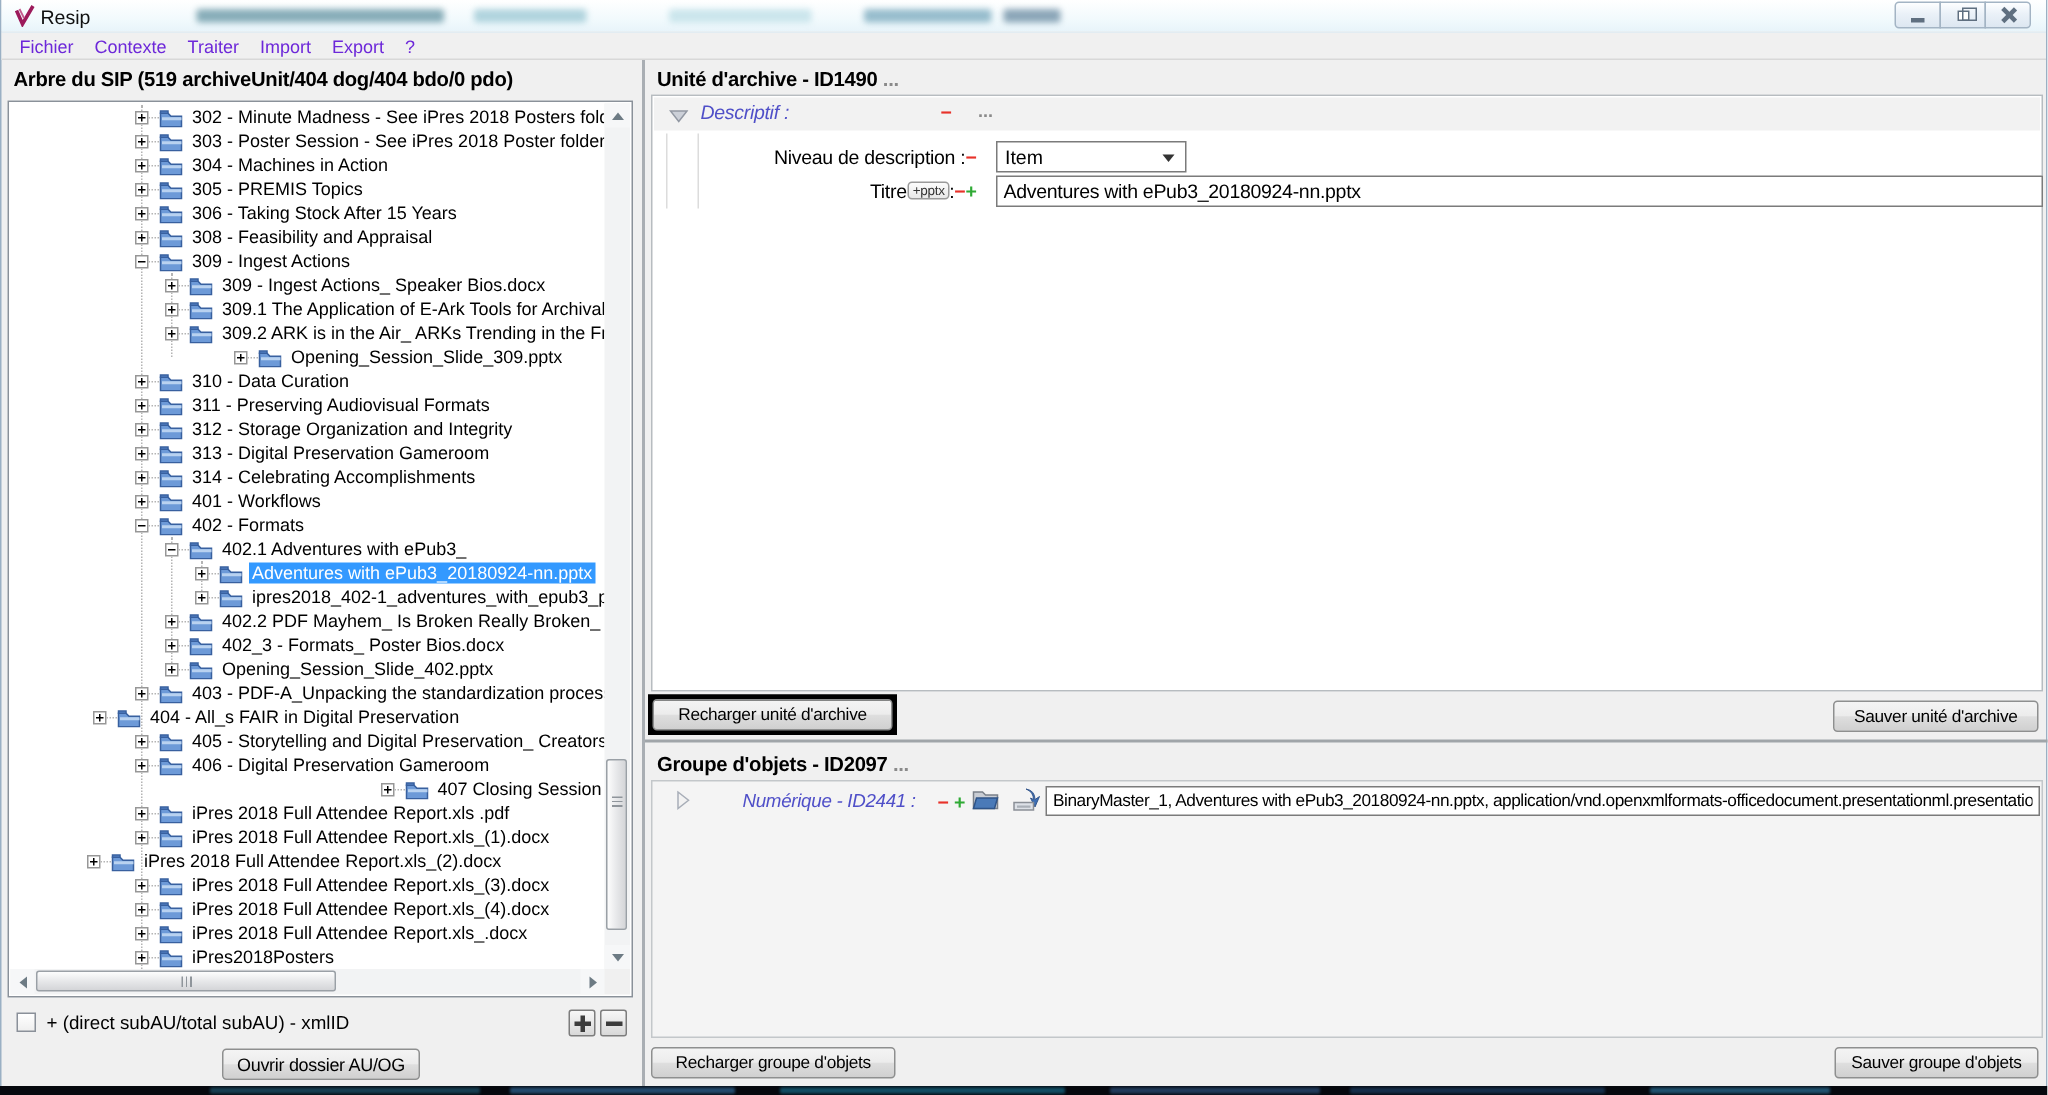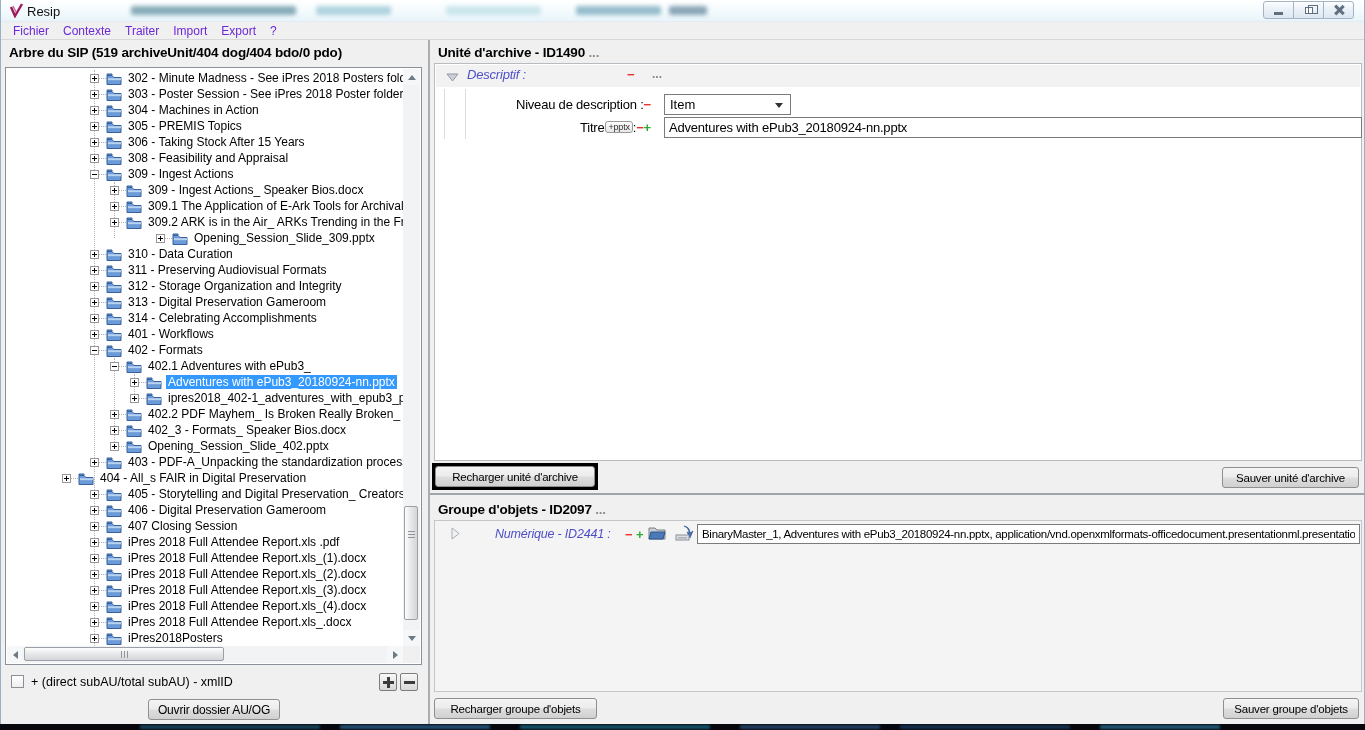--- a/index.html
+++ b/index.html
@@ -377,21 +377,21 @@
           <span class="tree-label">402.2 PDF Mayhem_ Is Broken Really Broken_</span>
         </div>
         <div class="tree-row" style="padding-left: 104px;">
           <span class="exp plus"></span>
           <span class="stub"></span>
           <svg class="tree-folder" width="16" height="13">
             <path d="M1 3.5 h5 l2 2 h7 v7 h-14 z" fill="#6d9ad8" stroke="#38609f"></path>
             <path d="M2 6.2 h13 v2 h-13 z" fill="#b9d2f0"></path>
             <path d="M1 2 h5 v1.5 h-5 z" fill="#5b88cc" stroke="#38609f"></path>
           </svg>
-          <span class="tree-label">402_3 - Formats_ Speaker Bios.docx</span>
+          <span class="tree-label">402_3 - Formats_ Poster Bios.docx</span>
         </div>
         <div class="tree-row" style="padding-left: 104px;">
           <span class="exp plus"></span>
           <span class="stub"></span>
           <svg class="tree-folder" width="16" height="13">
             <path d="M1 3.5 h5 l2 2 h7 v7 h-14 z" fill="#6d9ad8" stroke="#38609f"></path>
             <path d="M2 6.2 h13 v2 h-13 z" fill="#b9d2f0"></path>
             <path d="M1 2 h5 v1.5 h-5 z" fill="#5b88cc" stroke="#38609f"></path>
           </svg>
           <span class="tree-label">Opening_Session_Slide_402.pptx</span>
@@ -429,21 +429,21 @@
         <div class="tree-row" style="padding-left: 84px;">
           <span class="exp plus"></span>
           <span class="stub"></span>
           <svg class="tree-folder" width="16" height="13">
             <path d="M1 3.5 h5 l2 2 h7 v7 h-14 z" fill="#6d9ad8" stroke="#38609f"></path>
             <path d="M2 6.2 h13 v2 h-13 z" fill="#b9d2f0"></path>
             <path d="M1 2 h5 v1.5 h-5 z" fill="#5b88cc" stroke="#38609f"></path>
           </svg>
           <span class="tree-label">406 - Digital Preservation Gameroom</span>
         </div>
-        <div class="tree-row" style="padding-left: 84px;">
+        <div class="tree-row" style=" justify-content: flex-end;">
           <span class="exp plus"></span>
           <span class="stub"></span>
           <svg class="tree-folder" width="16" height="13">
             <path d="M1 3.5 h5 l2 2 h7 v7 h-14 z" fill="#6d9ad8" stroke="#38609f"></path>
             <path d="M2 6.2 h13 v2 h-13 z" fill="#b9d2f0"></path>
             <path d="M1 2 h5 v1.5 h-5 z" fill="#5b88cc" stroke="#38609f"></path>
           </svg>
           <span class="tree-label">407 Closing Session</span>
         </div>
         <div class="tree-row" style="padding-left: 84px;">
@@ -459,21 +459,21 @@
         <div class="tree-row" style="padding-left: 84px;">
           <span class="exp plus"></span>
           <span class="stub"></span>
           <svg class="tree-folder" width="16" height="13">
             <path d="M1 3.5 h5 l2 2 h7 v7 h-14 z" fill="#6d9ad8" stroke="#38609f"></path>
             <path d="M2 6.2 h13 v2 h-13 z" fill="#b9d2f0"></path>
             <path d="M1 2 h5 v1.5 h-5 z" fill="#5b88cc" stroke="#38609f"></path>
           </svg>
           <span class="tree-label">iPres 2018 Full Attendee Report.xls_(1).docx</span>
         </div>
-        <div class="tree-row" style="padding-left: 84px;">
+        <div class="tree-row" style="padding-left: 52px;">
           <span class="exp plus"></span>
           <span class="stub"></span>
           <svg class="tree-folder" width="16" height="13">
             <path d="M1 3.5 h5 l2 2 h7 v7 h-14 z" fill="#6d9ad8" stroke="#38609f"></path>
             <path d="M2 6.2 h13 v2 h-13 z" fill="#b9d2f0"></path>
             <path d="M1 2 h5 v1.5 h-5 z" fill="#5b88cc" stroke="#38609f"></path>
           </svg>
           <span class="tree-label">iPres 2018 Full Attendee Report.xls_(2).docx</span>
         </div>
         <div class="tree-row" style="padding-left: 84px;">

